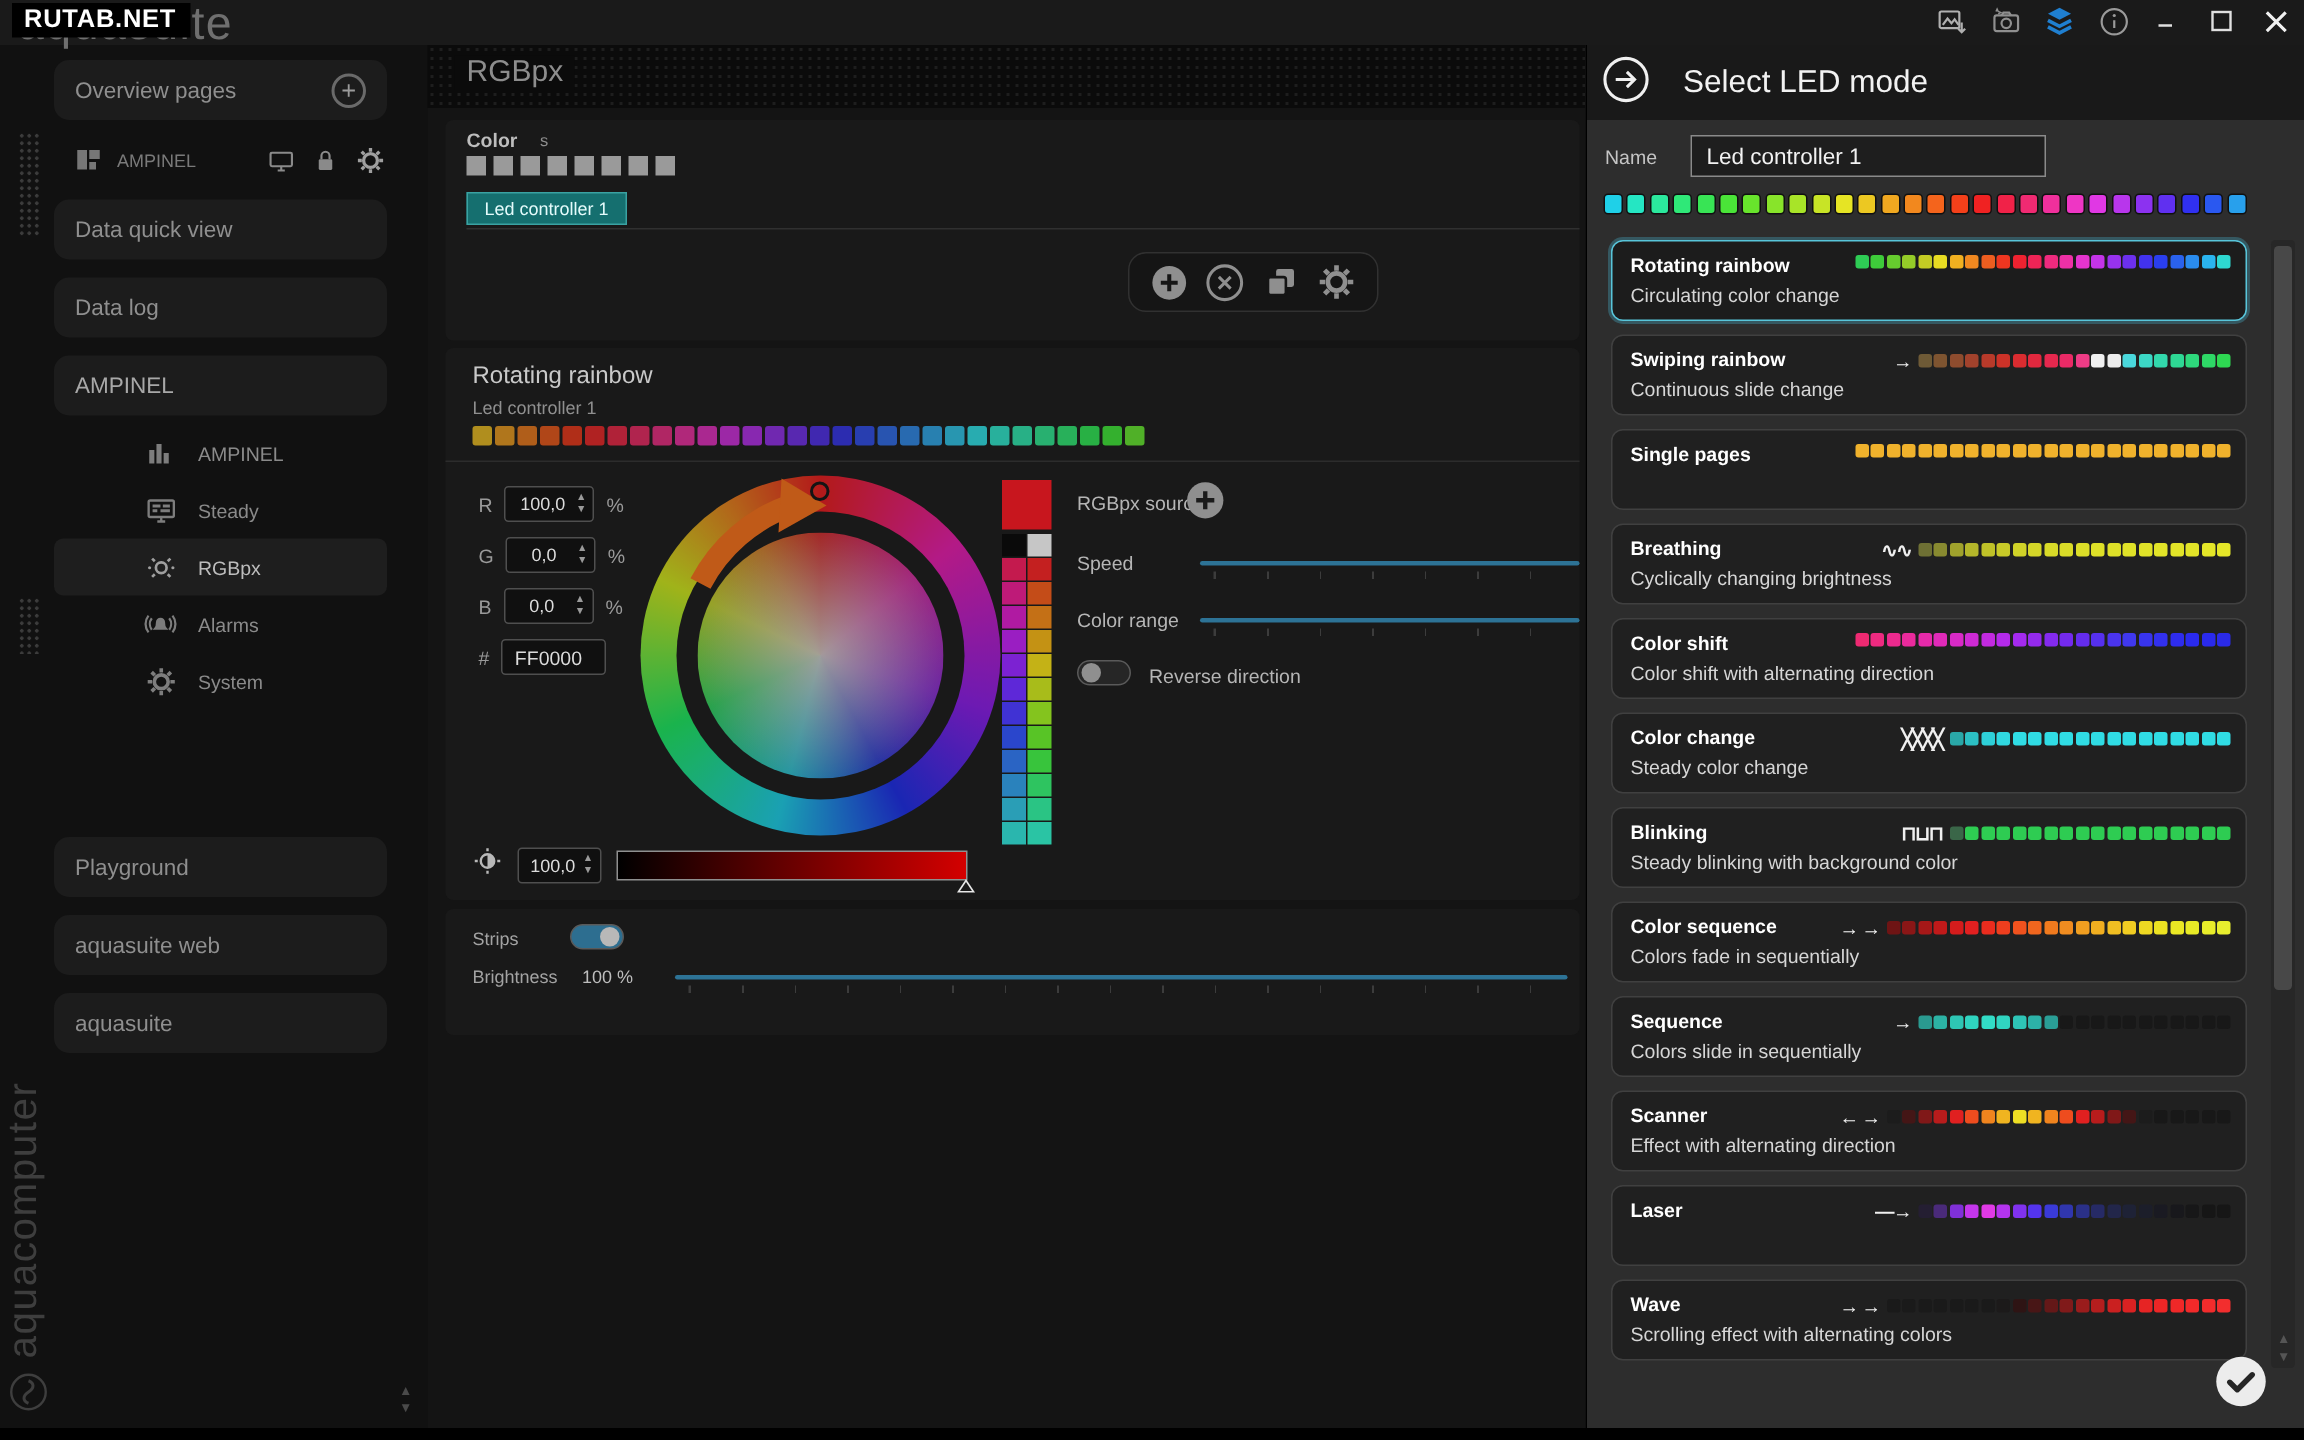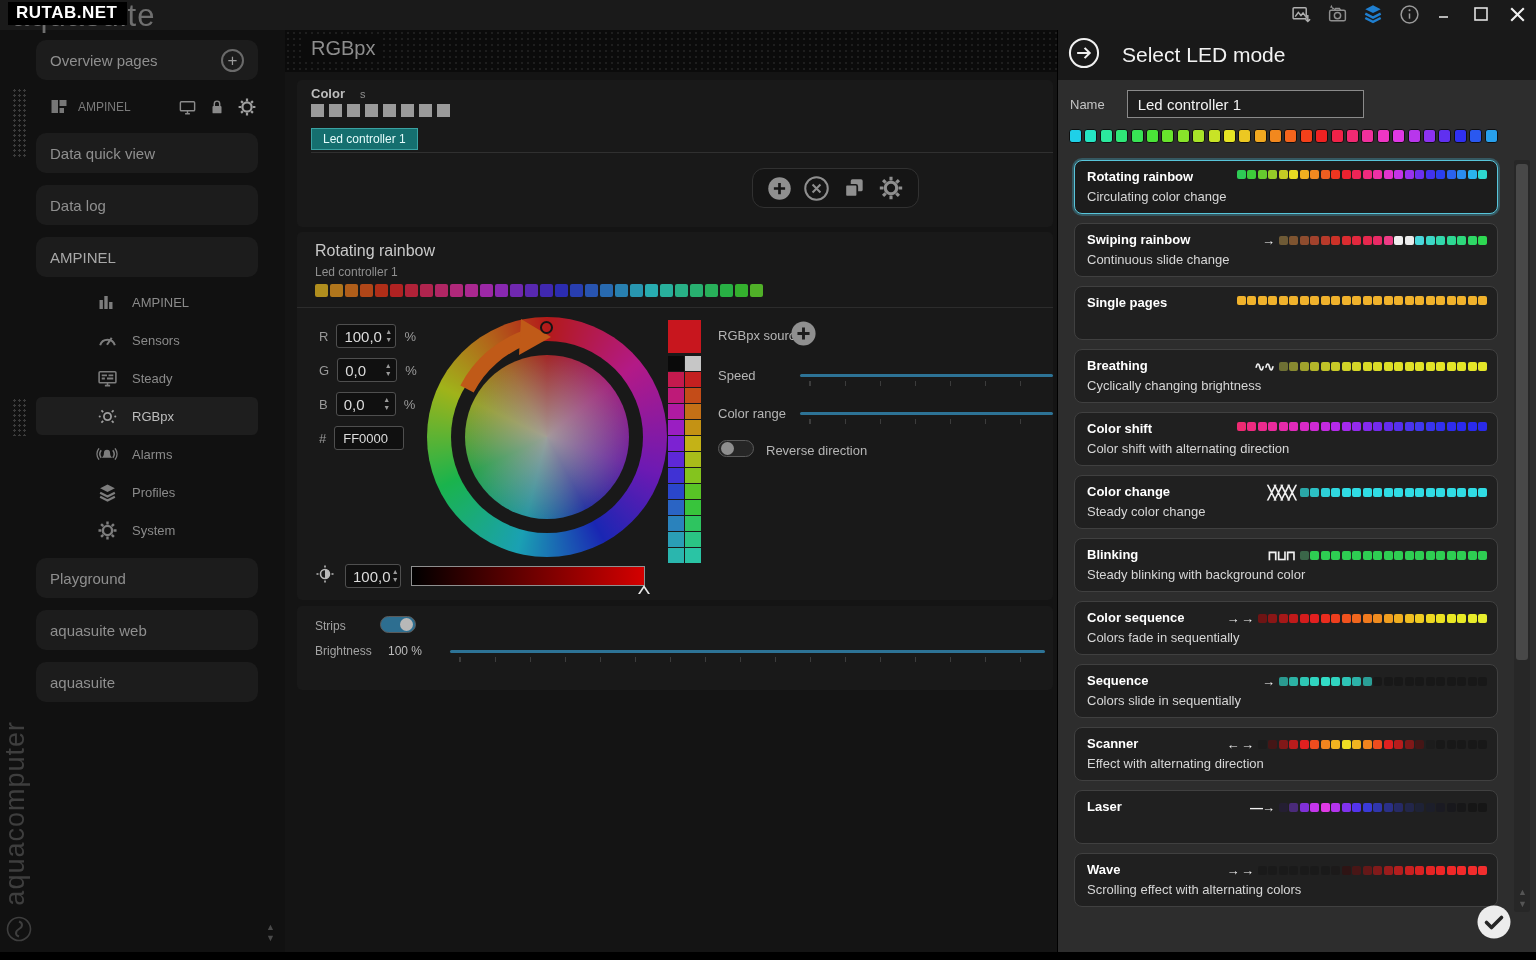--- a/index.html
+++ b/index.html
@@ -45,21 +45,21 @@
   .toolbar .tool { width:28px; height:28px; display:flex; align-items:center; justify-content:center; cursor:pointer; }
 
   .mode-title { position:absolute; left:18px; top:10px; font-size:16px; color:#c9c9c9; font-weight:400; }
   .mode-sub { position:absolute; left:18px; top:33px; font-size:12px; color:#8f8f8f; font-weight:300; }
   .rainbow-row { position:absolute; left:18px; top:52px; display:flex; gap:2px; }
   .rainbow-row span { width:13px; height:13px; border-radius:2px; }
   .mode-divider { position:absolute; left:0; right:0; top:75px; height:1px; background:#2c2c2c; }
 
   .rgb-row { position:absolute; display:flex; align-items:center; gap:8px; color:#9a9a9a; font-size:13px; }
   .spin { width:60px; height:24px; background:#101010; border:1px solid #4f4f4f; border-radius:3px; display:flex; align-items:center; }
-  .spin .val { flex:1; padding-left:7px; font-size:15px; color:#dcdcdc; }
+  .spin .val { flex:1; padding-left:7px; font-size:12px; color:#dcdcdc;text-align:center; }
   .spin .arrows { width:16px; display:flex; flex-direction:column; align-items:center; color:#9a9a9a; font-size:7px; line-height:8px; cursor:pointer; }
   .hexbox { width:70px; height:24px; background:#101010; border:1px solid #4f4f4f; border-radius:3px; display:flex; align-items:center; padding-left:8px; font-size:13px; color:#dcdcdc; }
 
   .wheel-wrap { position:absolute; left:130px; top:85px; width:240px; height:240px; }
   .wheel-ring { position:absolute; left:0; top:0; width:240px; height:240px; border-radius:50%;
      background:conic-gradient(#e02020,#e020a8 14%,#8820e0 30%,#2030e0 42%,#20c8e0 54%,#20e060 68%,#c8e020 82%,#e07820 92%,#e02020);
      filter:brightness(.8); }
   .wheel-gap { position:absolute; left:24px; top:24px; width:192px; height:192px; border-radius:50%; background:#191919; }
   .wheel-disc { position:absolute; left:38px; top:38px; width:164px; height:164px; border-radius:50%;
      background:radial-gradient(circle, rgba(210,205,200,.95) 0%, rgba(210,205,200,0) 72%),
@@ -221,29 +221,20 @@
             <svg width="20" height="20" viewBox="0 0 20 20" fill="#7d7d7d">
               <rect x="2.5" y="8" width="3.4" height="9"></rect>
               <rect x="7.3" y="4" width="3.4" height="13"></rect>
               <rect x="12.1" y="10" width="3.4" height="7"></rect>
             </svg>
           </span>
           <span>AMPINEL</span>
         </div>
         <div class="nav-item">
           <span class="nav-icon">
-            <svg width="21" height="21" viewBox="0 0 20 20" fill="none" stroke="#7d7d7d" stroke-width="1.9">
-              <path d="M3 14.5a7.3 7.3 0 0 1 14 0"></path>
-              <path d="M9.5 14l4.5-6.5"></path>
-            </svg>
-          </span>
-          <span>Sensors</span>
-        </div>
-        <div class="nav-item">
-          <span class="nav-icon">
             <svg width="21" height="21" viewBox="0 0 20 20" fill="none" stroke="#7d7d7d" stroke-width="1.5">
               <rect x="2" y="3.5" width="16" height="10.5" rx="1"></rect>
               <path d="M4.5 7h5M4.5 10h3M11 7h4.5M9.5 10h6" stroke-width="1.8"></path>
               <path d="M7.5 16.8h5M10 14v2.8"></path>
             </svg>
           </span>
           <span>Steady</span>
         </div>
         <div class="nav-item selected">
           <span class="nav-icon">
@@ -257,30 +248,20 @@
           <span>RGBpx</span>
         </div>
         <div class="nav-item">
           <span class="nav-icon">
             <svg width="22" height="22" viewBox="0 0 22 22" fill="none" stroke="#7d7d7d" stroke-width="1.5">
               <path d="M7.5 14c1-1 1.2-2.8 1.2-4.2a2.3 2.3 0 0 1 4.6 0c0 1.4.2 3.2 1.2 4.2z" fill="#7d7d7d"></path>
               <path d="M5.2 7.2a6.3 6.3 0 0 0 0 7.6M16.8 7.2a6.3 6.3 0 0 1 0 7.6M3 5.4a9 9 0 0 0 0 11.2M19 5.4a9 9 0 0 1 0 11.2"></path>
             </svg>
           </span>
           <span>Alarms</span>
-        </div>
-        <div class="nav-item">
-          <span class="nav-icon">
-            <svg width="21" height="21" viewBox="0 0 20 20">
-              <path d="M10 2.4l7 3.6-7 3.6-7-3.6z" fill="#7d7d7d"></path>
-              <path d="M3 10.2l7 3.6 7-3.6" fill="none" stroke="#7d7d7d" stroke-width="2"></path>
-              <path d="M3 14l7 3.6L17 14" fill="none" stroke="#7d7d7d" stroke-width="2"></path>
-            </svg>
-          </span>
-          <span>Profiles</span>
         </div>
         <div class="nav-item">
           <span class="nav-icon">
             <svg width="21" height="21" viewBox="0 0 20 20" fill="none" stroke="#7d7d7d" stroke-width="2.3">
               <circle cx="10" cy="10" r="4.4"></circle>
               <path d="M10 1.4v2.8M10 15.8v2.8M1.4 10h2.8M15.8 10h2.8M3.9 3.9l2 2M14.1 14.1l2 2M16.1 3.9l-2 2M5.9 14.1l-2 2"></path>
             </svg>
           </span>
           <span>System</span>
         </div>

